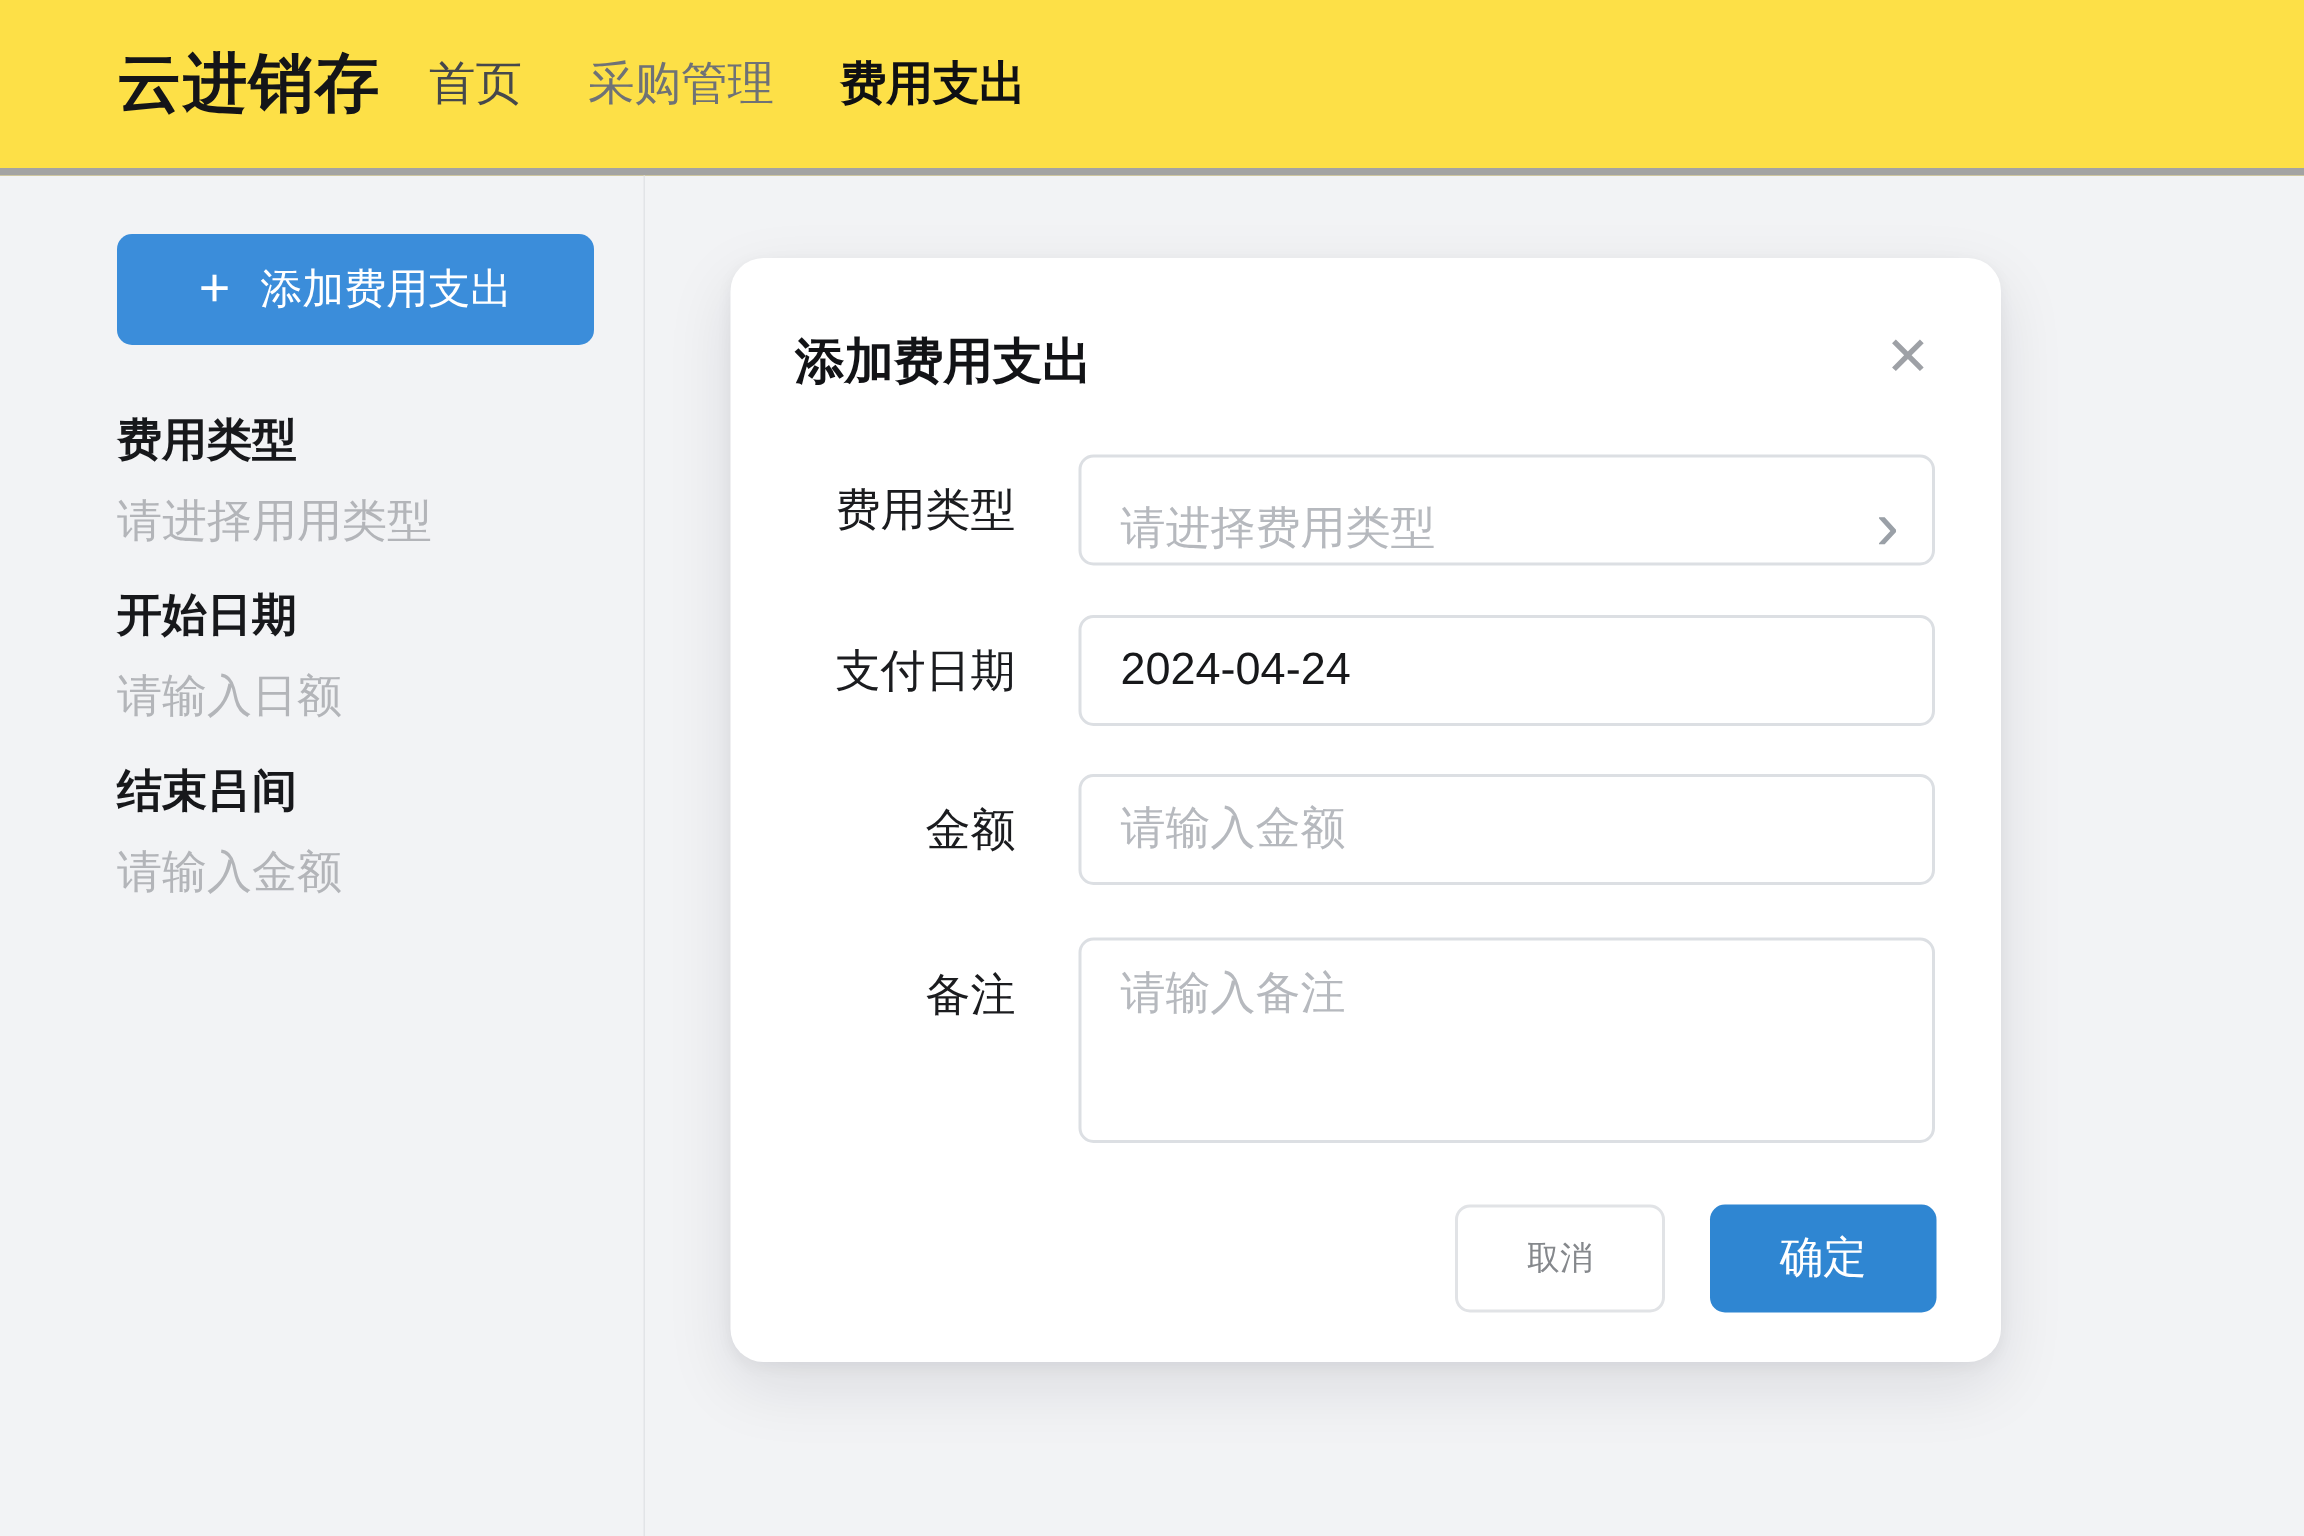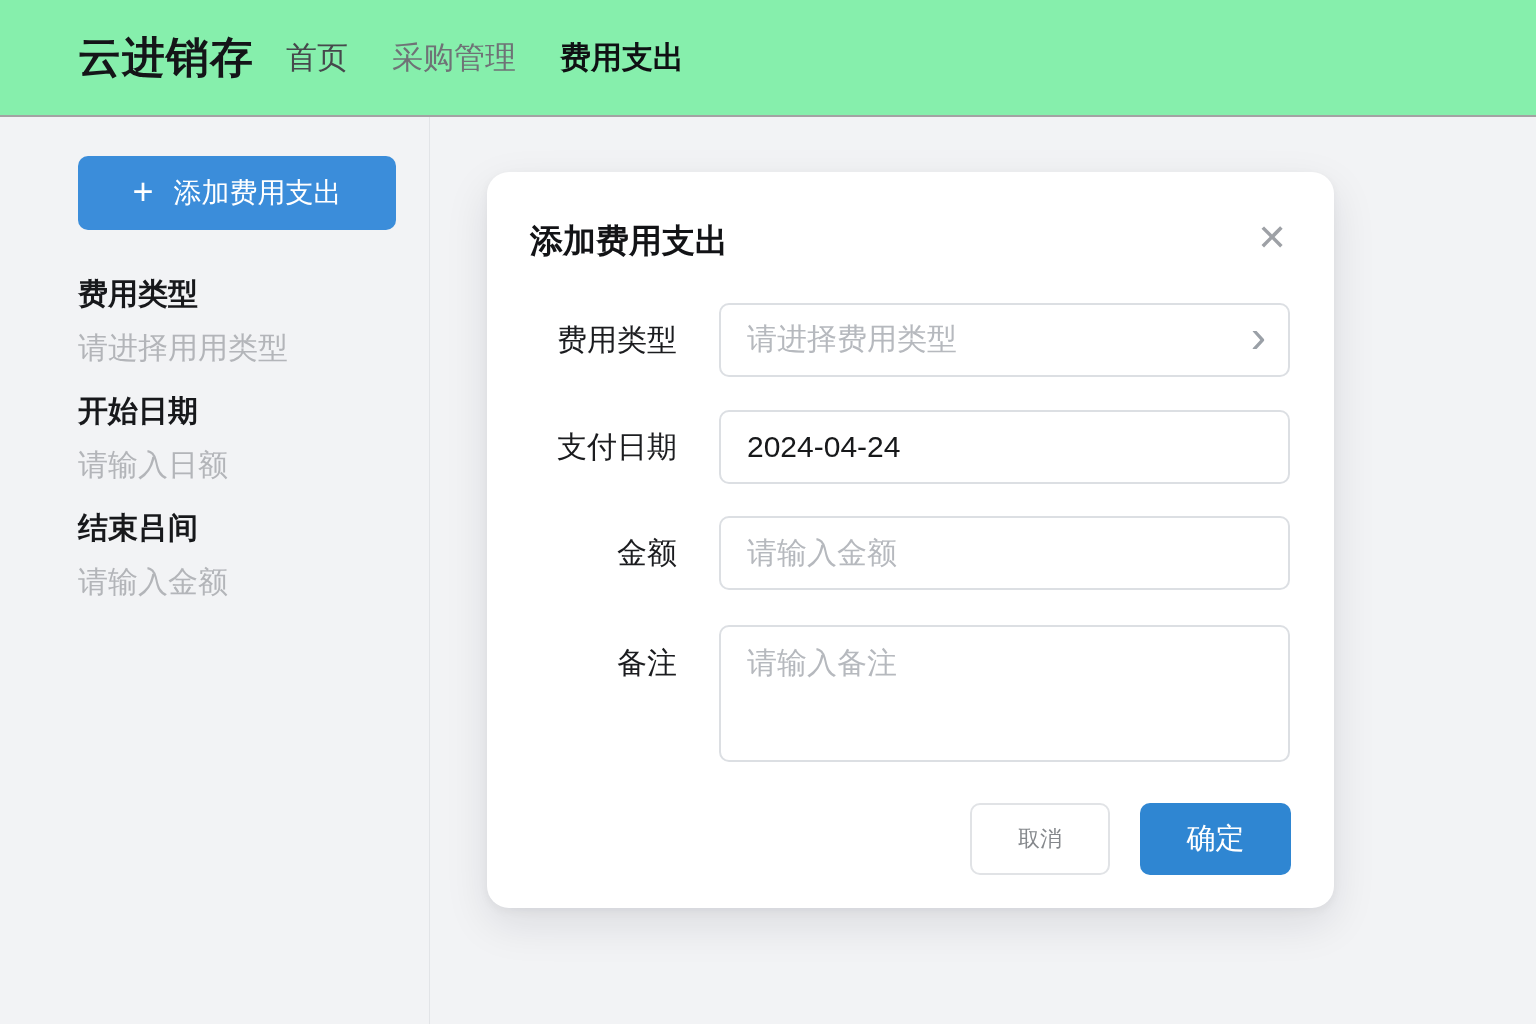--- a/index.html
+++ b/index.html
@@ -5,21 +5,21 @@
   * { margin:0; padding:0; box-sizing:border-box; }
   html,body { background:#e9eaec; }
   .screen {
     position:relative; width:1536px; height:1024px; overflow:hidden;
     background:#f2f3f5; font-family:"Liberation Sans", sans-serif;
   }
 
   
   .header {
     position:absolute; top:0; left:0; right:0; height:117px;
-    background:#86efac; border-bottom:2px solid #a3a3a3;
+    background:#fde047; border-bottom:5px solid #a3a3a3;
     display:flex; align-items:center; padding-left:78px;
   }
   .logo { font-size:43px; font-weight:800; color:#141518; letter-spacing:1px; }
   .nav { display:flex; align-items:center; margin-left:32px; gap:44px; }
   .nav-item { font-size:31px; color:#46484c; cursor:pointer; }
   .nav-item.dim { color:#6f7276; }
   .nav-item.active { color:#0f1013; font-weight:700; }
 
   
   .sidebar {
@@ -54,21 +54,21 @@
   .r-label { flex:0 0 190px; width:190px; text-align:right; font-size:30px; color:#1b1c1f; }
   .ctl {
     margin-left:42px; width:571px; height:74px; background:#fff;
     border:2px solid #dcdfe3; border-radius:10px;
     font-size:30px; color:#17181a; padding:0 26px; font-family:inherit; outline:none;
   }
   input.ctl::placeholder, textarea.ctl::placeholder { color:#b6b9be; }
   .select {
     margin-left:42px; width:571px; height:74px; background:#fff;
     border:2px solid #dcdfe3; border-radius:10px; cursor:pointer;
-    display:flex; align-items:center; justify-content:space-between; padding:0 22px 2px 26px;
+    display:flex; align-items:flex-end; justify-content:space-between; padding:0 22px 2px 26px;
   }
   .select .ph { font-size:30px; color:#b6b9be; }
   .chev { font-size:46px; color:#9aa0a7; line-height:1; margin-top:-6px; font-weight:400; }
   textarea.ctl { height:137px; resize:none; padding:16px 26px; line-height:1.35; }
 
   .btn-cancel {
     position:absolute; left:483px; top:631px; width:140px; height:72px;
     background:#ffffff; border:2px solid #e1e3e6; border-radius:10px;
     font-size:22px; color:#85888c; font-family:inherit; cursor:pointer;
   }

